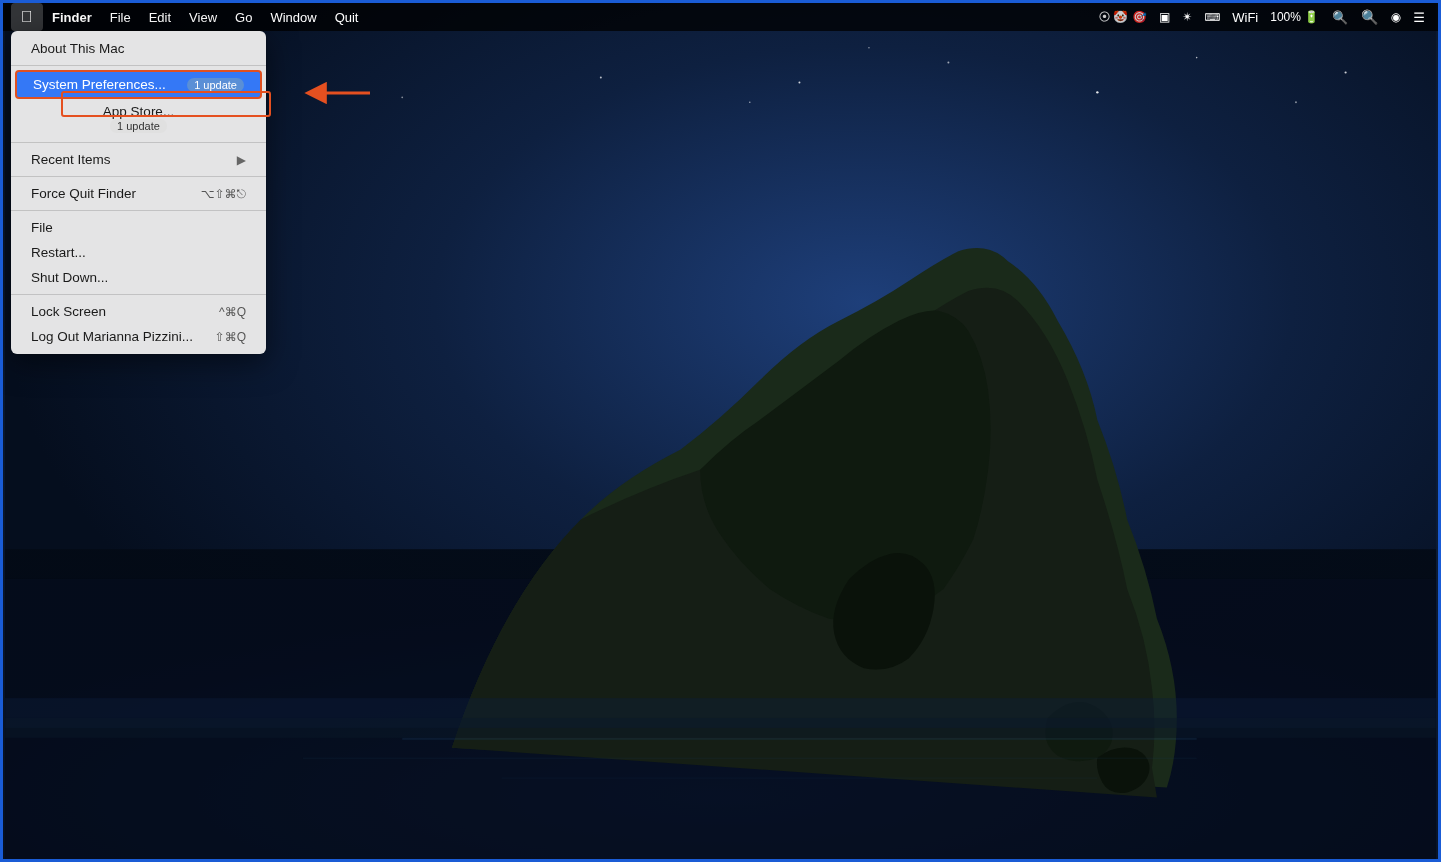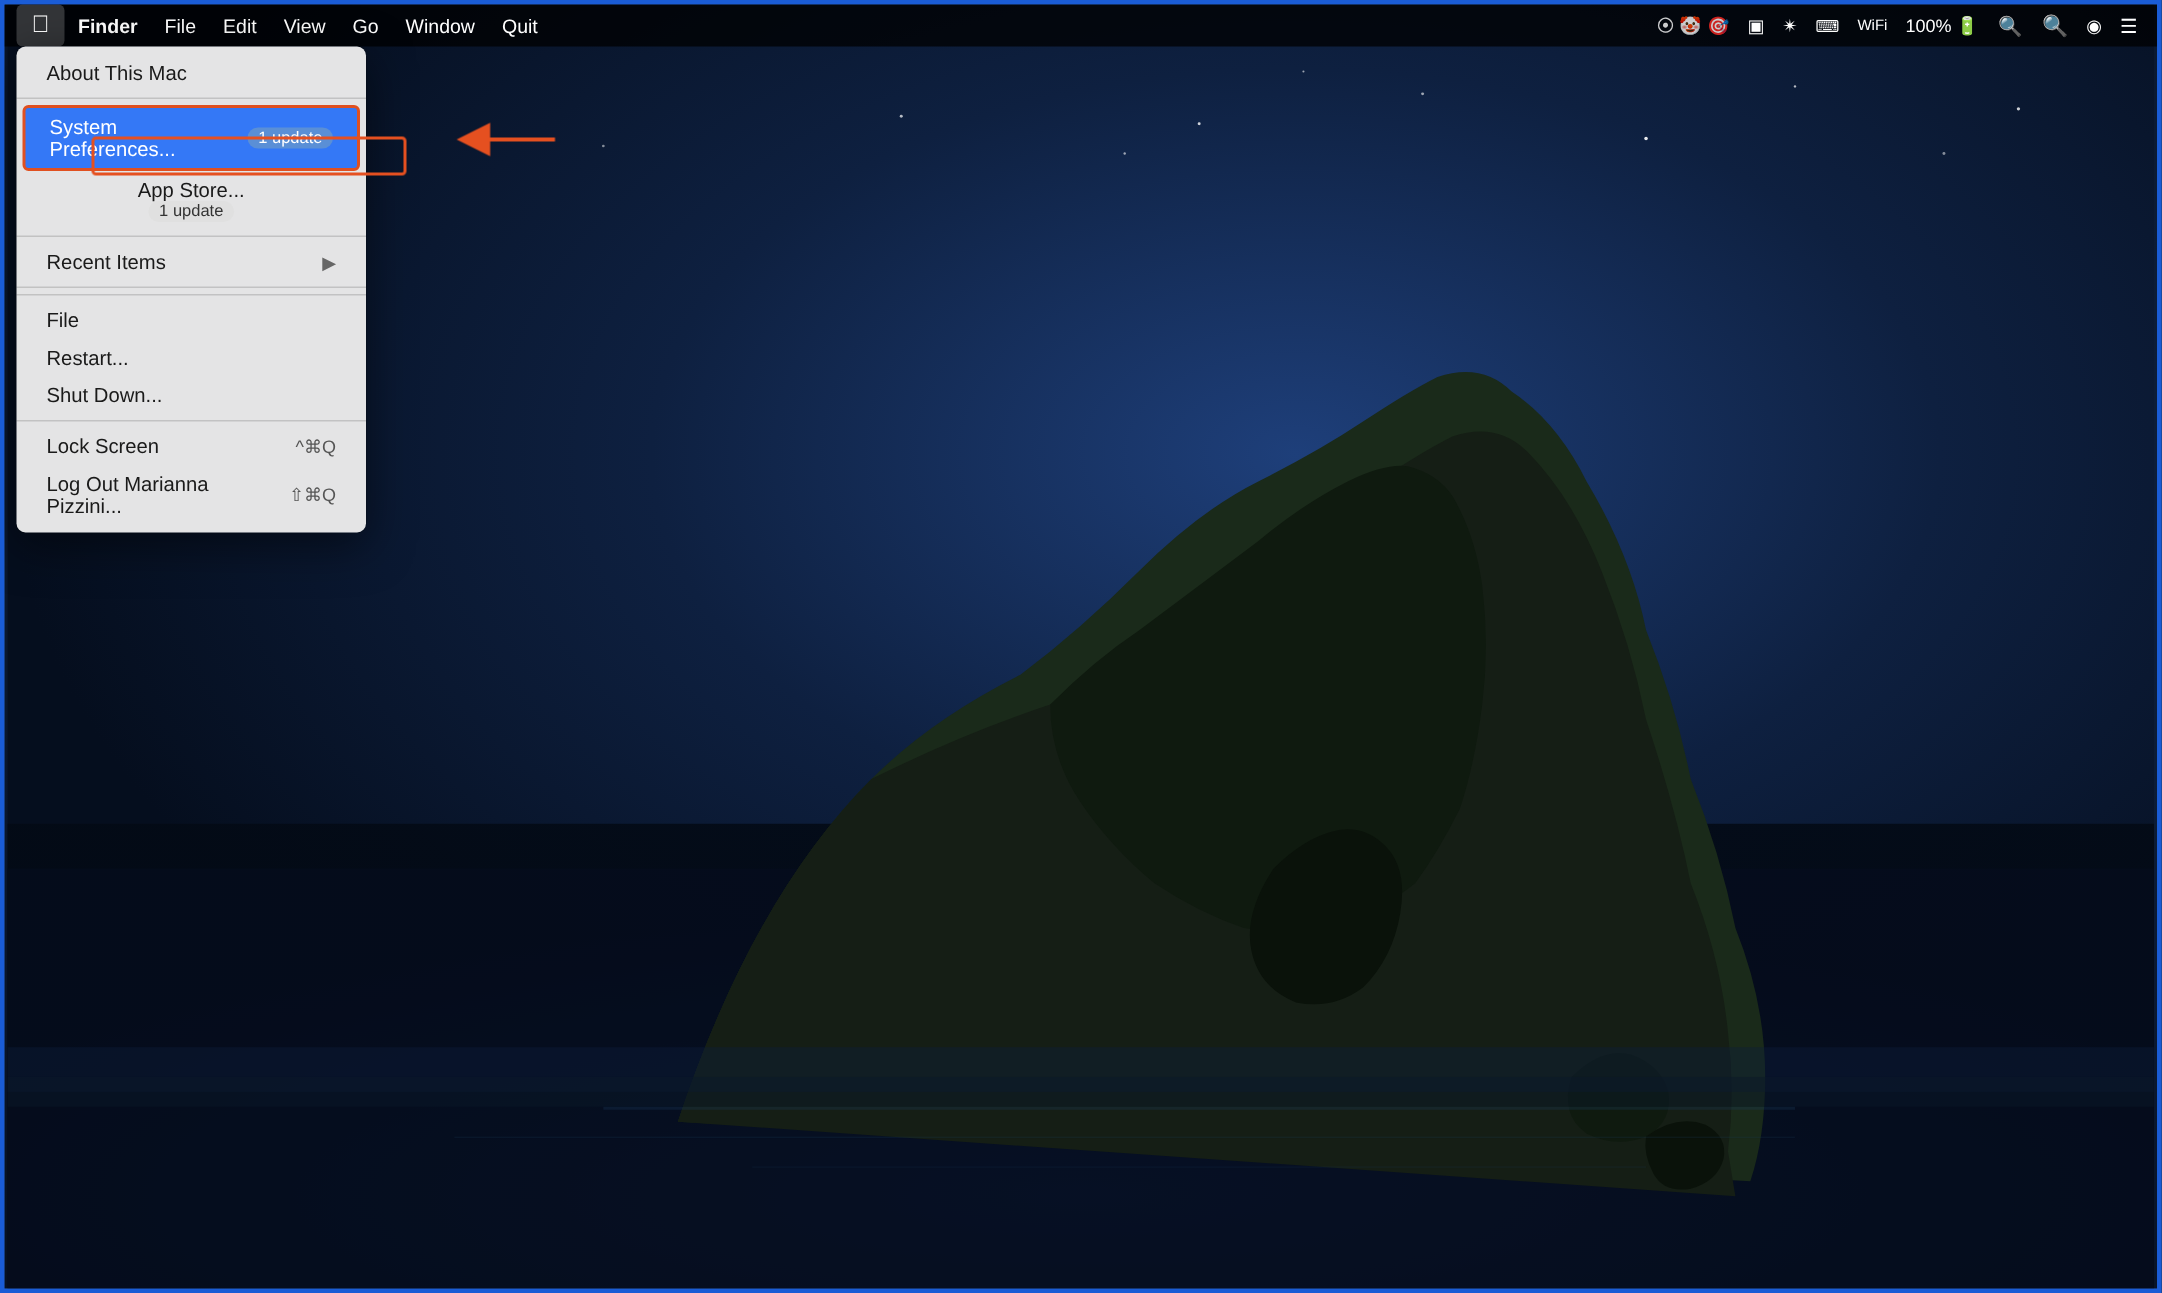--- a/index.html
+++ b/index.html
@@ -95,21 +95,21 @@
       font-size: 13px;
       font-weight: 500;
       padding: 0 6px;
     }
 
     
     .apple-dropdown {
       position: absolute;
       top: 28px;
       left: 8px;
-      width: 233px;
+      width: 255px;
       background: rgba(235, 235, 235, 0.97);
       backdrop-filter: blur(20px);
       border-radius: 6px;
       box-shadow: 0 8px 30px rgba(0,0,0,0.5), 0 0 0 0.5px rgba(0,0,0,0.2);
       z-index: 200;
       padding: 5px 0;
       color: #1a1a1a;
       font-size: 13.5px;
     }
 
@@ -267,21 +267,21 @@
     <div class="menubar-right-item">
       <span style="font-size:12px">▣</span>
     </div>
     <div class="menubar-right-item">
       <span style="font-size:12px">✴</span>
     </div>
     <div class="menubar-right-item">
       <span style="font-size:11px">⌨</span>
     </div>
     <div class="menubar-right-item">
-      <span style="font-size:10px">WiFi</span>
+      <span style="font-size:13px">WiFi</span>
     </div>
     <div class="menubar-right-item">
       <span style="font-size:12px">100% 🔋</span>
     </div>
     <div class="menubar-right-item menubar-time">🔍</div>
     <div class="menubar-right-item">
       <span style="font-size:14px">🔍</span>
     </div>
     <div class="menubar-right-item">
       <span style="font-size:12px">◉</span>
@@ -312,20 +312,24 @@
 
   <div class="dropdown-separator"></div>
 
   <div class="dropdown-item" style="display:flex;align-items:center;justify-content:space-between;">
     <span class="dropdown-item-label">Recent Items</span>
     <span class="dropdown-item-right">▶</span>
   </div>
 
   <div class="dropdown-separator"></div>
 
+  <div class="dropdown-item" style="display:flex;align-items:center;justify-content:space-between;">
+    <span class="dropdown-item-label">Force Quit Finder</span>
+    <span class="dropdown-item-right shortcut">⌥⇧⌘⎋</span>
+  </div>
 
   <div class="dropdown-separator"></div>
 
   <div class="dropdown-item">
     <span class="dropdown-item-label">File</span>
   </div>
 
   <div class="dropdown-item">
     <span class="dropdown-item-label">Restart...</span>
   </div>

